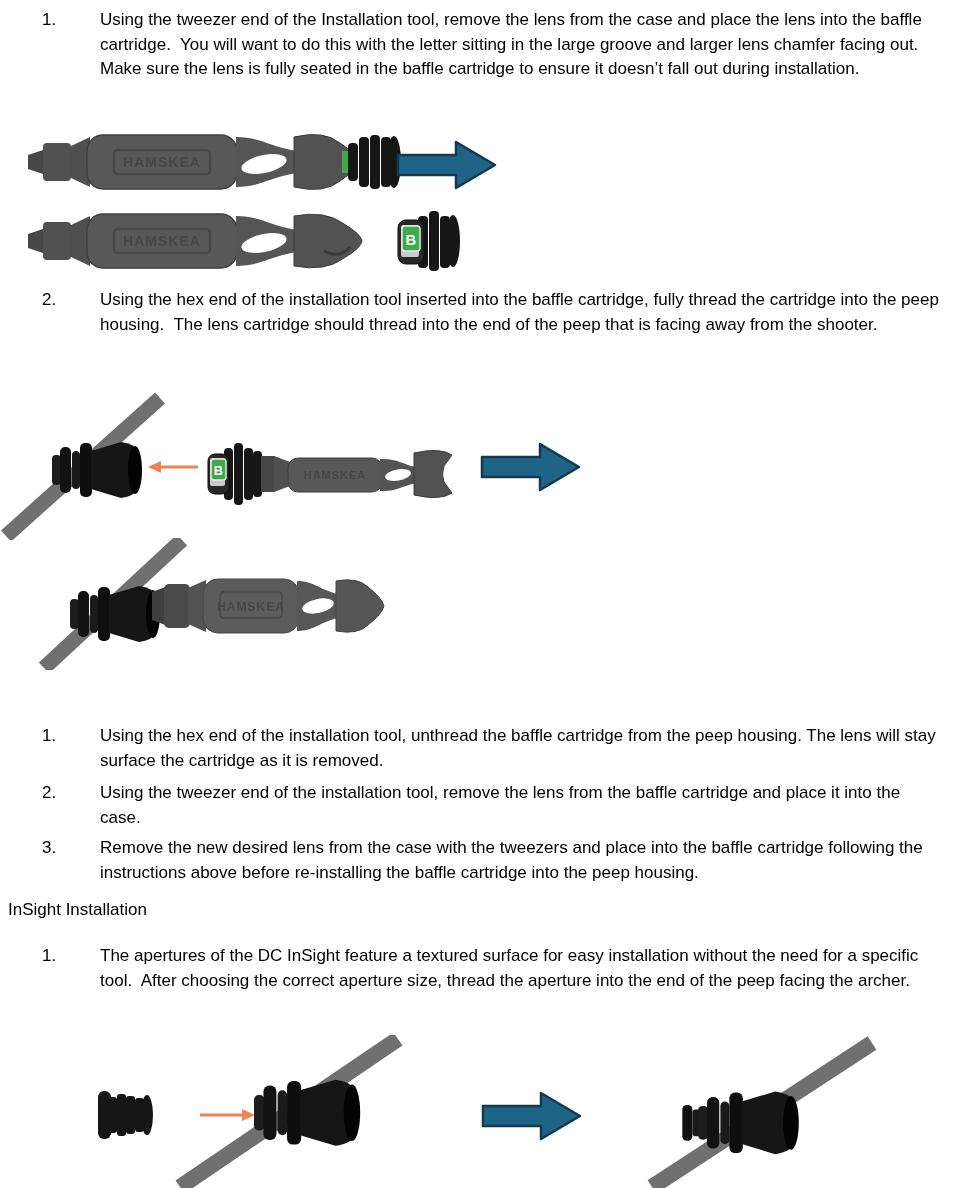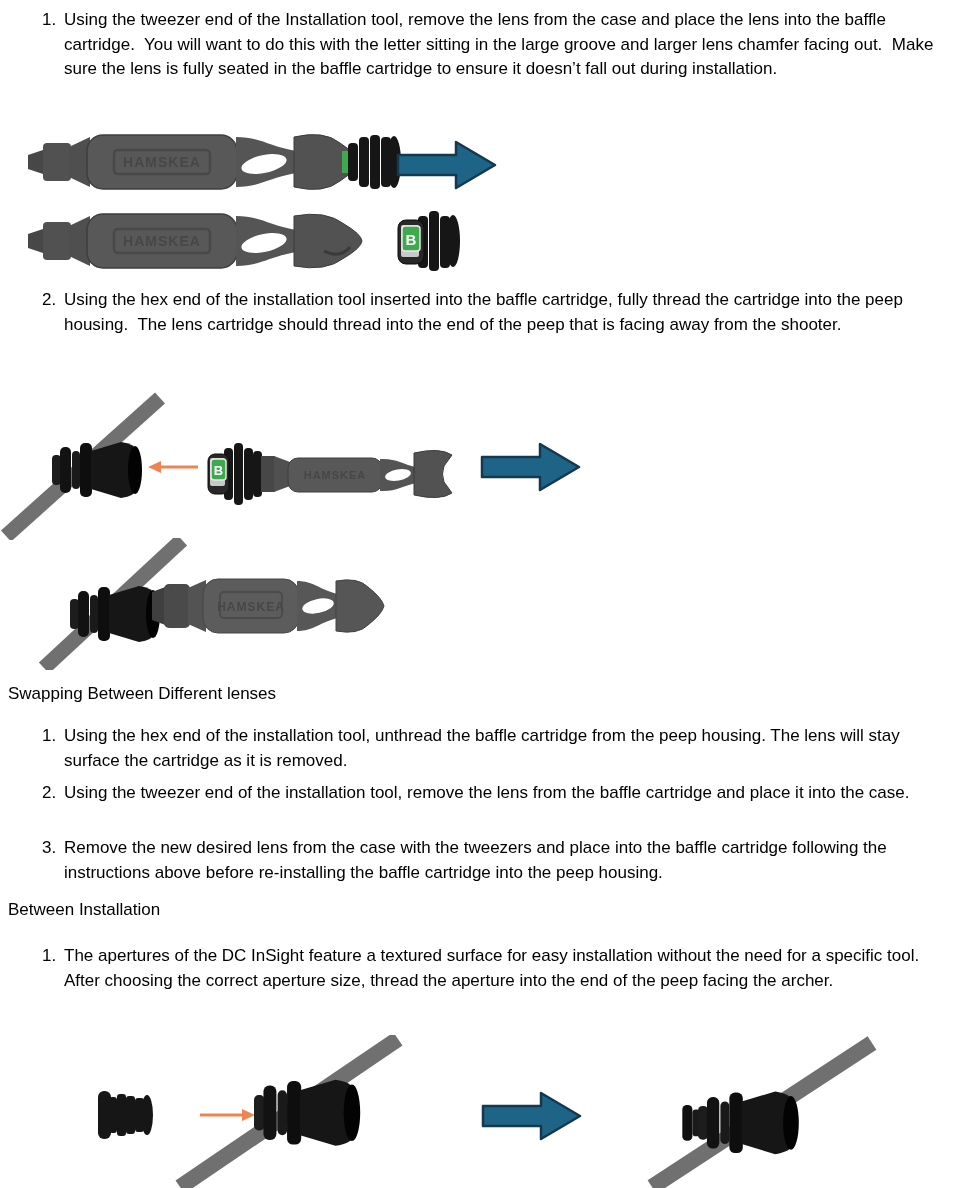--- a/index.html
+++ b/index.html
@@ -1,21 +1,21 @@
 <!DOCTYPE html>
 <html style="--arrow_blue: #1E6486; --arrow_blue_outline: #14384E; --arrow_orange: #F08352; --lens_green: #3FA94E; --tool_gray: #585858; --part_black: #161616; --string_gray: #707070; --text: #000000; --background: #FFFFFF;"><head>
 <meta charset="utf-8">
 <style>
   * { margin:0; padding:0; box-sizing:border-box; }
   html,body { background:#fff; }
   body { font-family:"Liberation Sans", sans-serif; color:var(--text,#000); }
   .page { position:relative; width:966px; height:1188px; margin:0 auto; background:var(--background,#fff); overflow:hidden; }
   .li { position:absolute; left:42px; width:900px; font-size:17px; line-height:24.5px; }
   .li .num { position:absolute; left:0; top:0; }
-  .li .txt { display:block; margin-left:22px; white-space:pre-wrap; }
+  .li .txt { display:block; margin-left:58px; white-space:pre-wrap; }
   .heading { position:absolute; left:8px; font-size:17px; line-height:24px; white-space:pre; }
   .fig { position:absolute; left:0; width:966px; }
   .string { stroke:var(--string_gray,#707070); }
   .arrow-blue { fill:var(--arrow_blue,#1E6486); stroke:var(--arrow_blue_outline,#14384E); stroke-width:2.5; stroke-linejoin:round; }
   .arrow-orange-line { stroke:var(--arrow_orange,#F08352); stroke-width:3; }
   .arrow-orange-head { fill:var(--arrow_orange,#F08352); }
   .part-black rect, .part-black ellipse { fill:var(--part_black,#161616); }
   .lens-green { fill:var(--lens_green,#3FA94E); stroke:#e8e8e8; stroke-width:1.5; }
   .silver { fill:#c9c9c9; }
   .face { fill:#282828; stroke:#0b0b0b; }
@@ -142,36 +142,35 @@
       <polygon points="36,10 54,2 54,54 36,46" fill="#535353"></polygon>
       <rect x="51" y="1" width="96" height="54" rx="15" fill="#5c5c5c" stroke="#454545"></rect>
       <rect x="68" y="14" width="62" height="26" rx="4" fill="none" stroke="#4b4b4b" stroke-width="2"></rect>
       <text class="brand" x="99" y="33" text-anchor="middle" font-size="12">HAMSKEA</text>
       <path d="M145,3 C162,3 168,12 186,16 L186,40 C168,44 162,53 145,53 Z" fill="#575757"></path>
       <ellipse cx="166" cy="28" rx="16" ry="7" fill="#ffffff" transform="rotate(-12 166 28)"></ellipse>
       <path d="M184,3 Q206,-1 216,9 Q230,20 232,28 Q230,36 216,47 Q206,57 184,53 Z" fill="#565656" stroke="#434343"></path>
     </g>
   </svg>
 
-  <div class="heading" style="top:682px">Swapping Between Different lenses</div>
 
   <div class="li" style="top:724px">
     <span class="num">1.</span>
     <span class="txt">Using the hex end of the installation tool, unthread the baffle cartridge from the peep housing. The lens will stay surface the cartridge as it is removed.</span>
   </div>
   <div class="li" style="top:781px">
     <span class="num">2.</span>
     <span class="txt">Using the tweezer end of the installation tool, remove the lens from the baffle cartridge and place it into the case.</span>
   </div>
   <div class="li" style="top:836px">
     <span class="num">3.</span>
     <span class="txt">Remove the new desired lens from the case with the tweezers and place into the baffle cartridge following the instructions above before re-installing the baffle cartridge into the peep housing.</span>
   </div>
 
-  <div class="heading" style="top:898px">Between Installation</div>
+  <div class="heading" style="top:898px">InSight Installation</div>
 
   <div class="li" style="top:944px">
     <span class="num">1.</span>
     <span class="txt">The apertures of the DC InSight feature a textured surface for easy installation without the need for a specific tool.  After choosing the correct aperture size, thread the aperture into the end of the peep facing the archer.</span>
   </div>
 
   <svg class="fig" style="top:1035px" width="966" height="153">
     <g transform="translate(98,50)" class="part-black">
       <rect x="0" y="6" width="13" height="48" rx="6" fill="#0f0f0f"></rect>
       <rect x="11" y="12" width="8" height="36" rx="3" fill="#1c1c1c"></rect>

